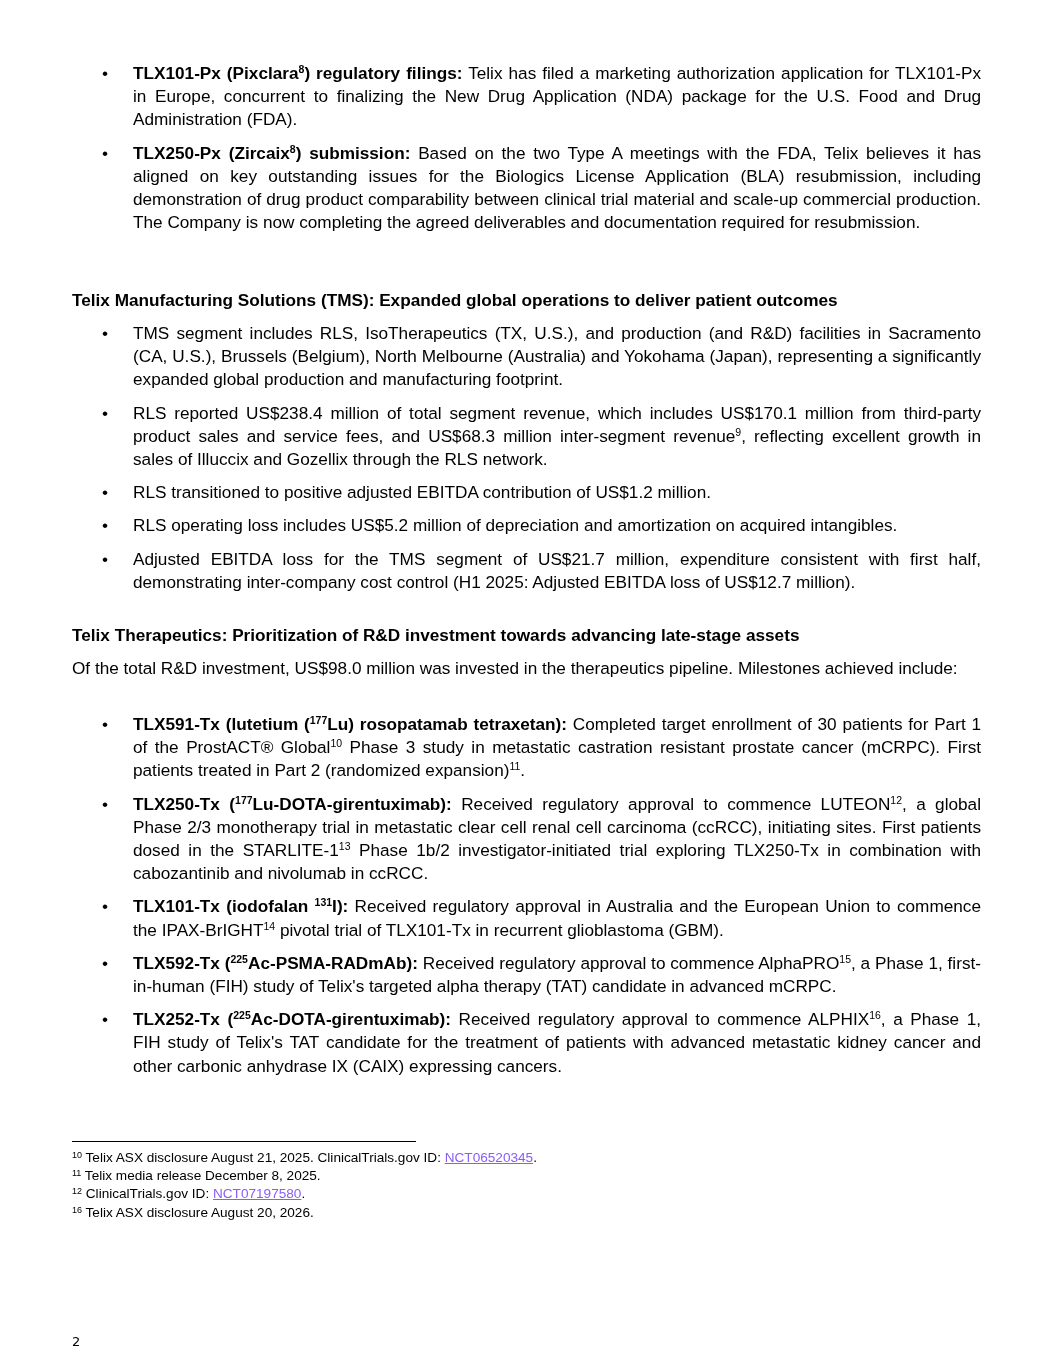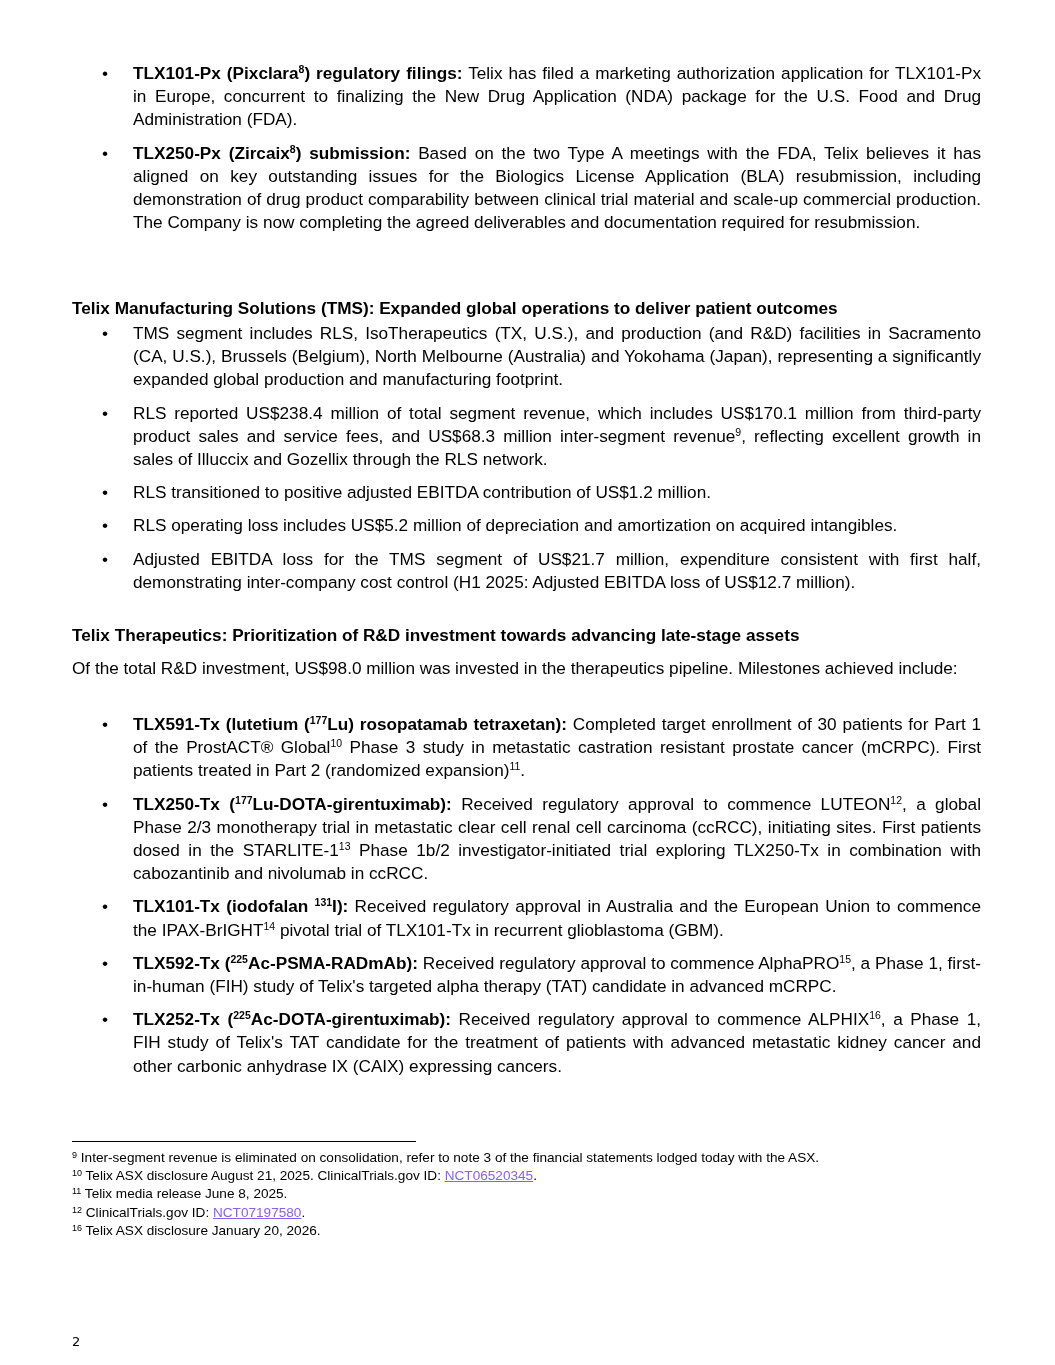--- a/index.html
+++ b/index.html
@@ -33,21 +33,21 @@
         <span class="bullet">•</span>
         <span class="b"><span>TLX101-Px (Pixclara</span><sup>8</sup><span>) regulatory filings:</span></span><span> Telix has filed a marketing authorization application for TLX101-Px in Europe, concurrent to finalizing the New Drug Application (NDA) package for the U.S. Food and Drug Administration (FDA).</span>
       </li>
       <li>
         <span class="bullet">•</span>
         <span class="b"><span>TLX250-Px (Zircaix</span><sup>8</sup><span>) submission:</span></span><span> Based on the two Type A meetings with the FDA, Telix believes it has aligned on key outstanding issues for the Biologics License Application (BLA) resubmission, including demonstration of drug product comparability between clinical trial material and scale-up commercial production. The Company is now completing the agreed deliverables and documentation required for resubmission.</span>
       </li>
     </ul>
   </div>
 
-  <div class="heading" style="top:289px;margin-top:8px;">Telix Manufacturing Solutions (TMS): Expanded global operations to deliver patient outcomes</div>
+  <div class="heading" style="top:289px;">Telix Manufacturing Solutions (TMS): Expanded global operations to deliver patient outcomes</div>
   <div class="sec body-text" style="top:322px;">
     <ul class="bullets">
       <li>
         <span class="bullet">•</span>
         <span>TMS segment includes RLS, IsoTherapeutics (TX, U.S.), and production (and R&amp;D) facilities in Sacramento (CA, U.S.), Brussels (Belgium), North Melbourne (Australia) and Yokohama (Japan), representing a significantly expanded global production and manufacturing footprint.</span>
       </li>
       <li>
         <span class="bullet">•</span>
         <span><span>RLS reported US$238.4 million of total segment revenue, which includes US$170.1 million from third-party product sales and service fees, and US$68.3 million inter-segment revenue</span><sup>9</sup><span>, reflecting excellent growth in sales of Illuccix and Gozellix through the RLS network.</span></span>
       </li>
@@ -88,21 +88,20 @@
       </li>
       <li>
         <span class="bullet">•</span>
         <span class="b"><span>TLX252-Tx (</span><sup>225</sup><span>Ac-DOTA-girentuximab):</span></span><span><span> Received regulatory approval to commence ALPHIX</span><sup>16</sup><span>, a Phase 1, FIH study of Telix's TAT candidate for the treatment of patients with advanced metastatic kidney cancer and other carbonic anhydrase IX (CAIX) expressing cancers.</span></span>
       </li>
     </ul>
   </div>
 
   <div class="fn-rule"></div>
   <div class="footnotes">
-    <div><sup>9</sup><span> Inter-segment revenue is eliminated on consolidation, refer to note 3 of the financial statements lodged today with the ASX.</span></div>
     <div><sup>10</sup><span> Telix ASX disclosure August 21, 2025. ClinicalTrials.gov ID: </span><a href="#">NCT06520345</a><span>.</span></div>
-    <div><sup>11</sup><span> Telix media release June 8, 2025.</span></div>
+    <div><sup>11</sup><span> Telix media release December 8, 2025.</span></div>
     <div><sup>12</sup><span> ClinicalTrials.gov ID: </span><a href="#">NCT07197580</a><span>.</span></div>
-    <div><sup>16</sup><span> Telix ASX disclosure January 20, 2026.</span></div>
+    <div><sup>16</sup><span> Telix ASX disclosure August 20, 2026.</span></div>
   </div>
 
   <div class="page-num">2</div>
 </div>
 
 </body></html>

